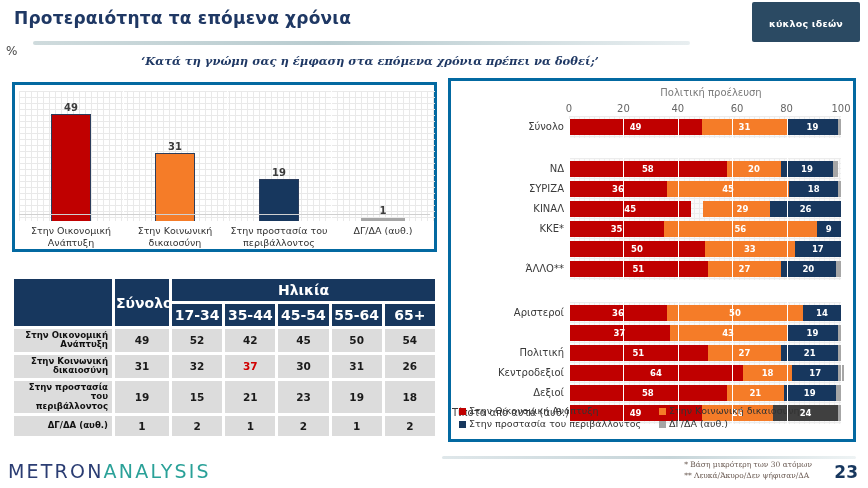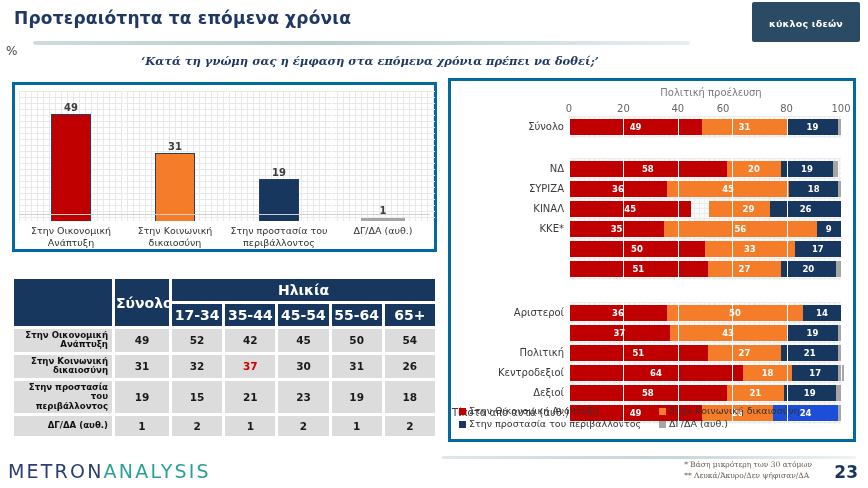--- a/index.html
+++ b/index.html
@@ -256,21 +256,21 @@
       </tr>
     </tbody>
 </table>
 
 <div class="panel" id="right-panel">
   <div id="hchart-title">Πολιτική προέλευση</div>
   <div id="haxis">
       <div class="hax-tick" style="left: 118px;">0</div>
       <div class="hax-tick" style="left: 172.4px;">20</div>
       <div class="hax-tick" style="left: 226.8px;">40</div>
-      <div class="hax-tick" style="left: 272px;">60</div>
+      <div class="hax-tick" style="left: 286px;">60</div>
       <div class="hax-tick" style="left: 335.6px;">80</div>
       <div class="hax-tick" style="left: 390px;">100</div>
     </div>
   <div id="hplot">
       <div class="hband" style="left: 118px; width: 272px; top: 183px; height: 122px; z-index: 0;"></div>
       <div class="hband" style="left: 118px; width: 272px; top: 39px; height: 122px; z-index: 0;"></div>
       <div class="hband" style="left: 118px; width: 272px; top: -3px; height: 22px; z-index: 0;"></div>
       <div class="hrow" style="left: 118px; top: 0px; width: 272px;">
         <div class="hrow-label">Σύνολο</div>
         <div class="hseg" style="left: 0px; width: 133.28px; background: rgb(192, 0, 0);">49</div>
@@ -288,35 +288,36 @@
       <div class="hrow" style="left: 118px; top: 62px; width: 272px;">
         <div class="hrow-label">ΣΥΡΙΖΑ</div>
         <div class="hseg" style="left: 0px; width: 97.92px; background: rgb(192, 0, 0);">36</div>
         <div class="hseg" style="left: 97.92px; width: 122.4px; background: rgb(245, 124, 40);">45</div>
         <div class="hseg" style="left: 220.32px; width: 48.96px; background: rgb(23, 55, 94);">18</div>
         <div class="hseg" style="left: 269.28px; width: 2.72px; background: rgb(166, 166, 166);"></div>
       </div>
       <div class="hrow" style="left: 118px; top: 82px; width: 272px;">
         <div class="hrow-label">ΚΙΝΑΛ</div>
         <div class="hseg" style="left: 0px; width: 122.4px; background: rgb(192, 0, 0);">45</div>
-        <div class="hseg" style="left: 120px; width: 78.88px; background: rgb(245, 124, 40); margin-left: 20px;">29</div>
+        <div class="hseg" style="left: 114px; width: 78.88px; background: rgb(245, 124, 40); margin-left: 20px;">29</div>
         <div class="hseg" style="left: 201.28px; width: 70.72px; background: rgb(23, 55, 94);">26</div>
       </div>
       <div class="hrow" style="left: 118px; top: 102px; width: 272px;">
         <div class="hrow-label">ΚΚΕ*</div>
         <div class="hseg" style="left: 0px; width: 95.2px; background: rgb(192, 0, 0);">35</div>
         <div class="hseg" style="left: 95.2px; width: 152.32px; background: rgb(245, 124, 40);">56</div>
         <div class="hseg" style="left: 247.52px; width: 24.48px; background: rgb(23, 55, 94);">9</div>
       </div>
       <div class="hrow" style="left: 118px; top: 122px; width: 272px;">
         <div class="hseg" style="left: 0px; width: 136px; background: rgb(192, 0, 0);">50</div>
         <div class="hseg" style="left: 136px; width: 89.76px; background: rgb(245, 124, 40);">33</div>
         <div class="hseg" style="left: 225.76px; width: 46.24px; background: rgb(23, 55, 94);">17</div>
       </div>
       <div class="hrow" style="left: 118px; top: 142px; width: 272px;">
+        <div class="hrow-label">ΆΛΛΟ**</div>
         <div class="hseg" style="left: 0px; width: 138.72px; background: rgb(192, 0, 0);">51</div>
         <div class="hseg" style="left: 138.72px; width: 73.44px; background: rgb(245, 124, 40);">27</div>
         <div class="hseg" style="left: 212.16px; width: 54.4px; background: rgb(23, 55, 94);">20</div>
         <div class="hseg" style="left: 266.56px; width: 5.44px; background: rgb(166, 166, 166);"></div>
       </div>
       <div class="hrow" style="left: 118px; top: 186px; width: 272px;">
         <div class="hrow-label">Αριστεροί</div>
         <div class="hseg" style="left: 0px; width: 97.92px; background: rgb(192, 0, 0);">36</div>
         <div class="hseg" style="left: 97.92px; width: 136px; background: rgb(245, 124, 40);">50</div>
         <div class="hseg" style="left: 233.92px; width: 38.08px; background: rgb(23, 55, 94);">14</div>
@@ -345,21 +346,21 @@
         <div class="hrow-label">Δεξιοί</div>
         <div class="hseg" style="left: 0px; width: 157.76px; background: rgb(192, 0, 0);">58</div>
         <div class="hseg" style="left: 157.76px; width: 57.12px; background: rgb(245, 124, 40);">21</div>
         <div class="hseg" style="left: 214.88px; width: 51.68px; background: rgb(23, 55, 94);">19</div>
         <div class="hseg" style="left: 266.56px; width: 5.44px; background: rgb(166, 166, 166);"></div>
       </div>
       <div class="hrow" style="left: 118px; top: 286px; width: 272px;">
         <div class="hrow-label">Τίποτα από αυτά (αυθ.)</div>
         <div class="hseg" style="left: 0px; width: 133.28px; background: rgb(192, 0, 0);">49</div>
         <div class="hseg" style="left: 133.28px; width: 70.72px; background: rgb(245, 124, 40);">26</div>
-        <div class="hseg" style="left: 204px; width: 65.28px; background: #1d4ed8;">24</div>
+        <div class="hseg" style="left: 204px; width: 65.28px; background: #404040;">24</div>
         <div class="hseg" style="left: 269.28px; width: 2.72px; background: rgb(166, 166, 166);"></div>
       </div>
       <div class="hgrid" style="left: 118px; top: 0px; height: 306px;"></div>
       <div class="hgrid" style="left: 172.4px; top: 0px; height: 306px;"></div>
       <div class="hgrid" style="left: 226.8px; top: 0px; height: 306px;"></div>
       <div class="hgrid" style="left: 281.2px; top: 0px; height: 306px;"></div>
       <div class="hgrid" style="left: 335.6px; top: 0px; height: 306px;"></div>
       <div class="hgrid" style="left: 390px; top: 0px; height: 306px;"></div>
     </div>
   <div id="legend">

